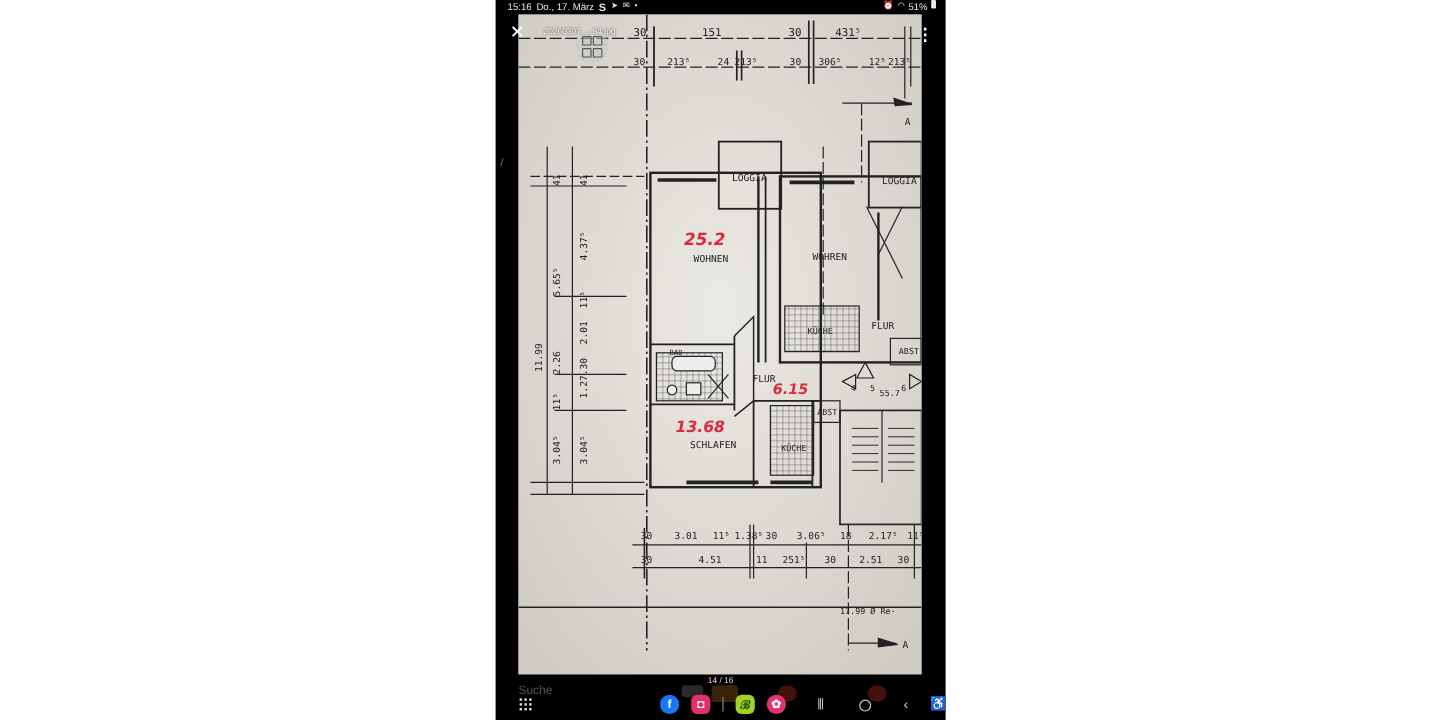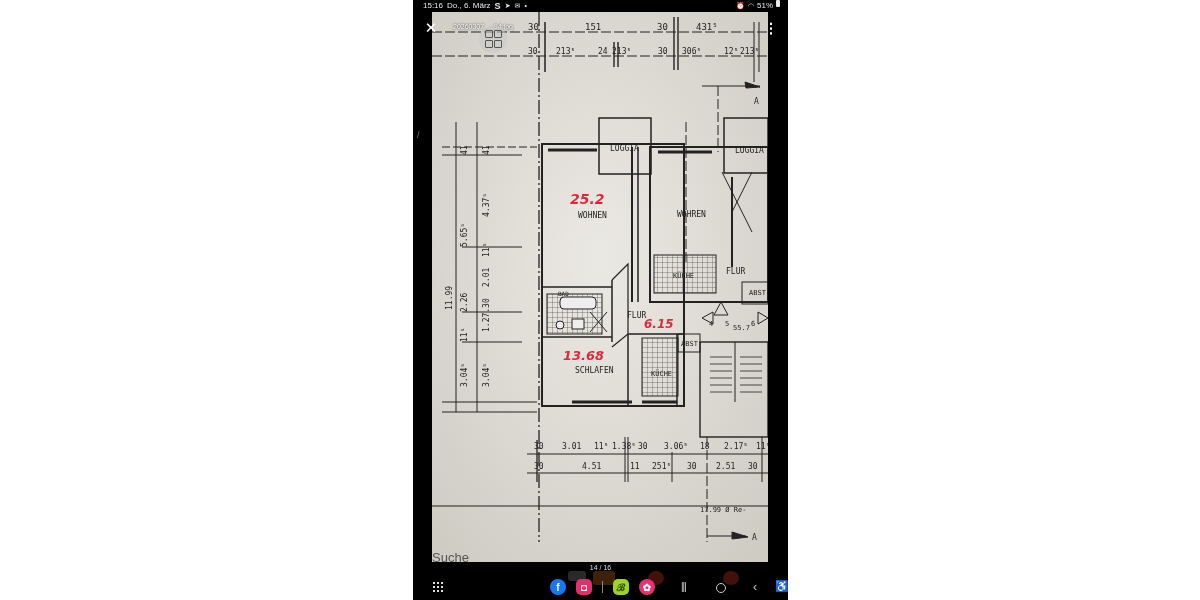--- a/index.html
+++ b/index.html
@@ -12,42 +12,42 @@
   .photo svg{position:absolute;left:0;top:0;}
   .topbar{position:absolute;left:0;top:14px;width:375px;height:28px;}
   .close-btn{position:absolute;left:10px;top:6px;width:16px;height:16px;color:#fff;font-size:15px;line-height:16px;text-align:center;cursor:pointer;}
   .filename{position:absolute;left:40px;top:9px;color:#fff;font-size:7px;text-shadow:0 0 2px #000;}
   .grid-btn{position:absolute;left:66px;top:11px;width:28px;height:28px;border-radius:50%;background:rgba(200,200,200,0.55);display:flex;align-items:center;justify-content:center;}
   .grid-btn .sq{display:grid;grid-template-columns:7px 7px;gap:2px;}
   .grid-btn .sq span{width:6px;height:6px;border:1px solid #555;border-radius:1px;}
   .more-btn{position:absolute;right:10px;top:6px;color:#fff;font-size:14px;line-height:16px;font-weight:bold;cursor:pointer;}
   .edit-handle{position:absolute;left:4px;top:130px;width:8px;height:12px;color:#777;font-size:9px;}
   .counter{position:absolute;left:0;width:375px;top:564px;text-align:center;color:#ddd;font-size:7px;}
-  .search-label{position:absolute;left:19px;top:550px;color:#555;font-size:13px;}
+  .search-label{position:absolute;left:19px;top:570px;color:#555;font-size:10px;}
   .navbar{position:absolute;left:0;top:577px;width:375px;height:23px;}
   .apps-btn{position:absolute;left:20px;top:5px;width:10px;height:10px;display:grid;grid-template-columns:repeat(3,2px);gap:2px;}
   .apps-btn span{width:2px;height:2px;background:#ddd;}
   .dock{position:absolute;left:137px;top:2px;display:flex;gap:10px;align-items:center;}
   .app-icon{width:16px;height:16px;border-radius:50%;display:flex;align-items:center;justify-content:center;color:#fff;font-size:10px;font-weight:bold;}
   .dock-sep{width:1px;height:12px;background:#888;}
   .ghost{position:absolute;opacity:0.35;border-radius:3px;}
   .nav-recent{position:absolute;left:268px;top:4px;color:#ccc;font-size:10px;letter-spacing:-1px;}
   .nav-home{position:absolute;left:303px;top:6px;width:8px;height:8px;border:1.5px solid #ccc;border-radius:50%;}
   .nav-back{position:absolute;left:340px;top:3px;color:#ccc;font-size:12px;}
   .nav-access{position:absolute;left:362px;top:3px;color:#ddd;font-size:11px;}
 </style>
 </head>
 <body>
 
 <div class="device">
 
   <div class="statusbar">
     <div class="left">
       <span>15:16</span>
-      <span>Do., 6. März</span>
+      <span>Do., 17. März</span>
       <span style="font-weight:bold;font-size:9px;">S</span>
       <span style="font-size:7px;">➤</span>
       <span style="font-size:7px;">✉</span>
       <span style="font-size:7px;">•</span>
     </div>
     <div class="right">
       <span style="font-size:7px;">⏰</span>
       <span style="font-size:7px;">◠</span>
       <span>51%</span>
       <span style="display:inline-block;width:4px;height:7px;background:#e8e8e8;border-radius:1px;"></span>

